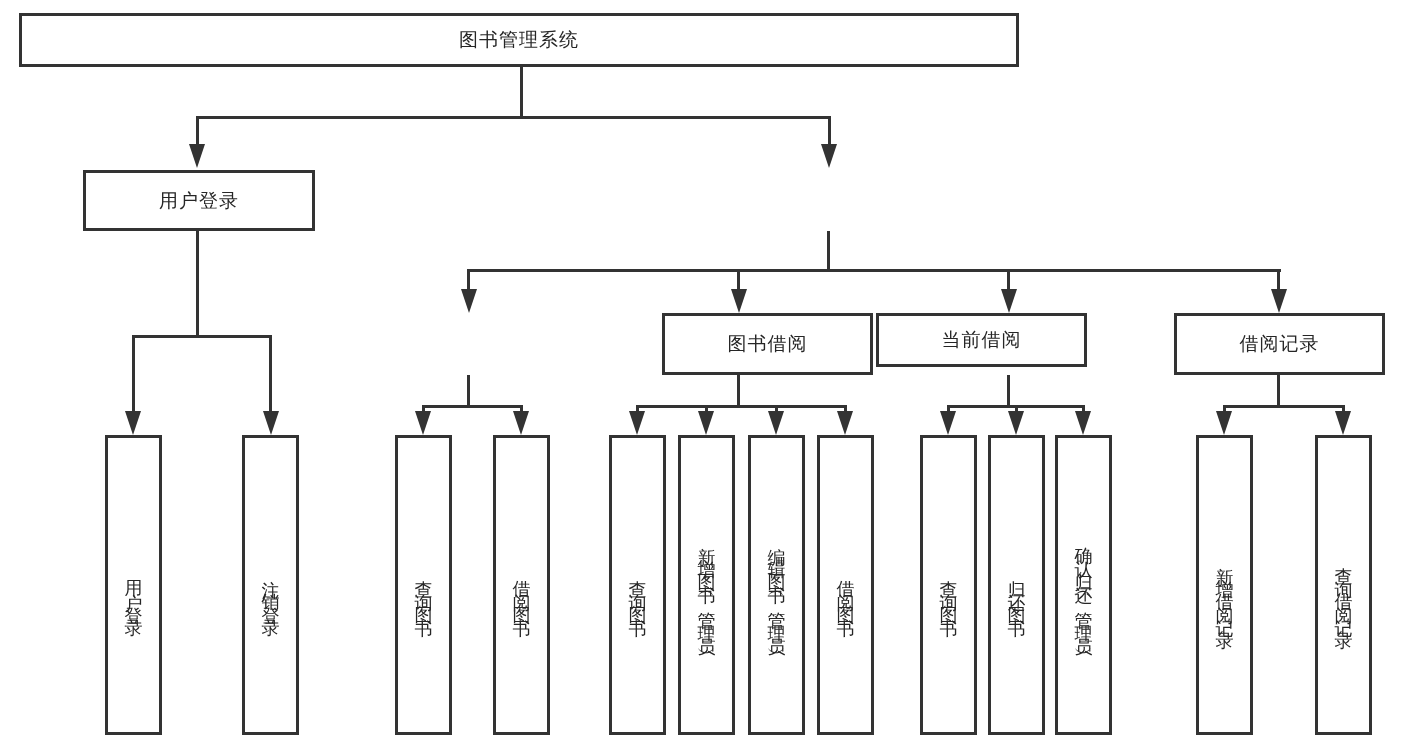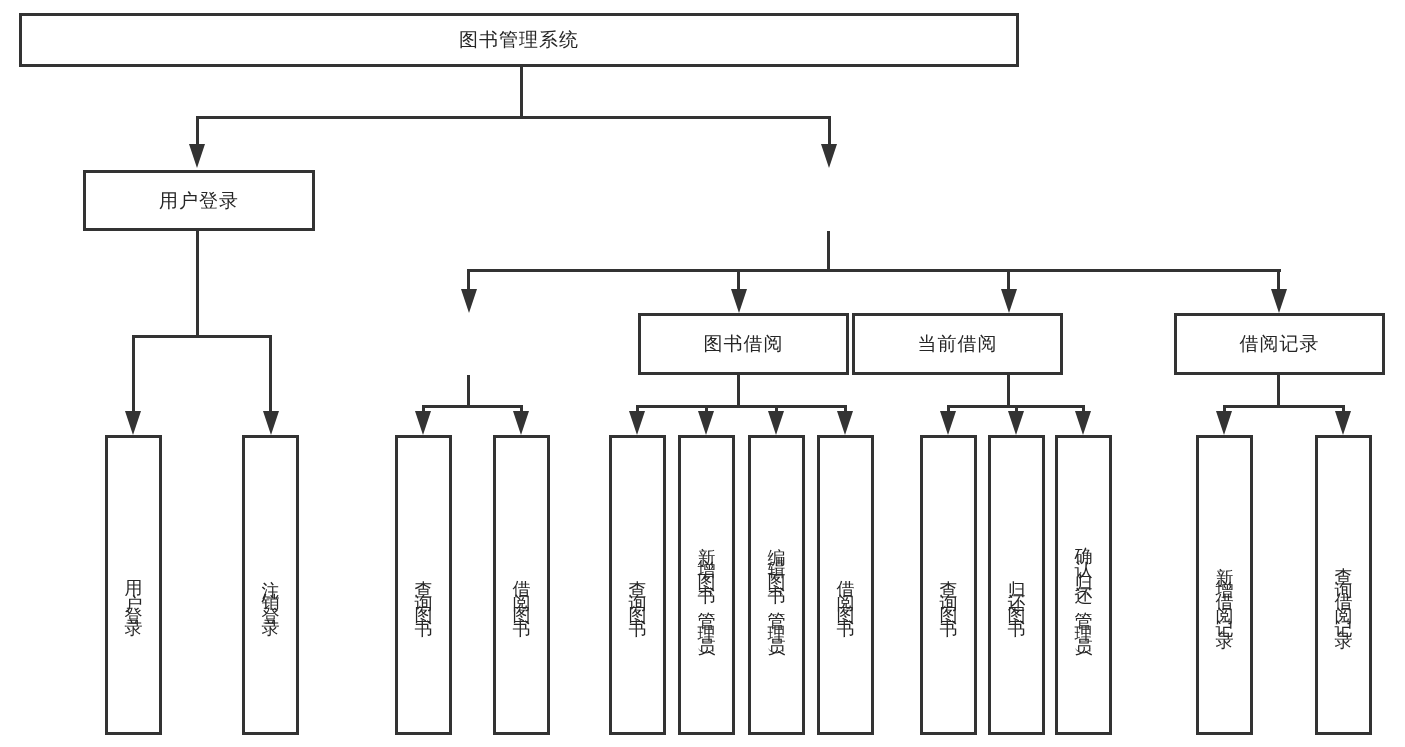--- a/index.html
+++ b/index.html
@@ -32,22 +32,22 @@
 </style>
 </head>
 <body>
 
 <div class="stage">
 
   <div class="box hbox" style="left:19px;top:13px;width:1000px;height:54px;">图书管理系统</div>
 
   <div class="box hbox" style="left:83px;top:170px;width:232px;height:61px;">用户登录</div>
 
-  <div class="box hbox" style="left:638px;top:313px;width:211px;height:62px;">图书借阅</div>
-  <div class="box hbox" style="left:852px;top:313px;width:211px;height:62px;">当前借阅</div>
+  <div class="box hbox" style="left:662px;top:313px;width:211px;height:62px;">图书借阅</div>
+  <div class="box hbox" style="left:876px;top:313px;width:211px;height:54px;">当前借阅</div>
   <div class="box hbox" style="left:1174px;top:313px;width:211px;height:62px;">借阅记录</div>
 
   <div class="box vbox" style="left:105px;top:435px;width:57px;height:300px;">
        <span class="vtext">用户登录</span>
     </div>
   <div class="box vbox" style="left:242px;top:435px;width:57px;height:300px;">
        <span class="vtext">注销登录</span>
     </div>
 
   <div class="box vbox" style="left:395px;top:435px;width:57px;height:300px;">

